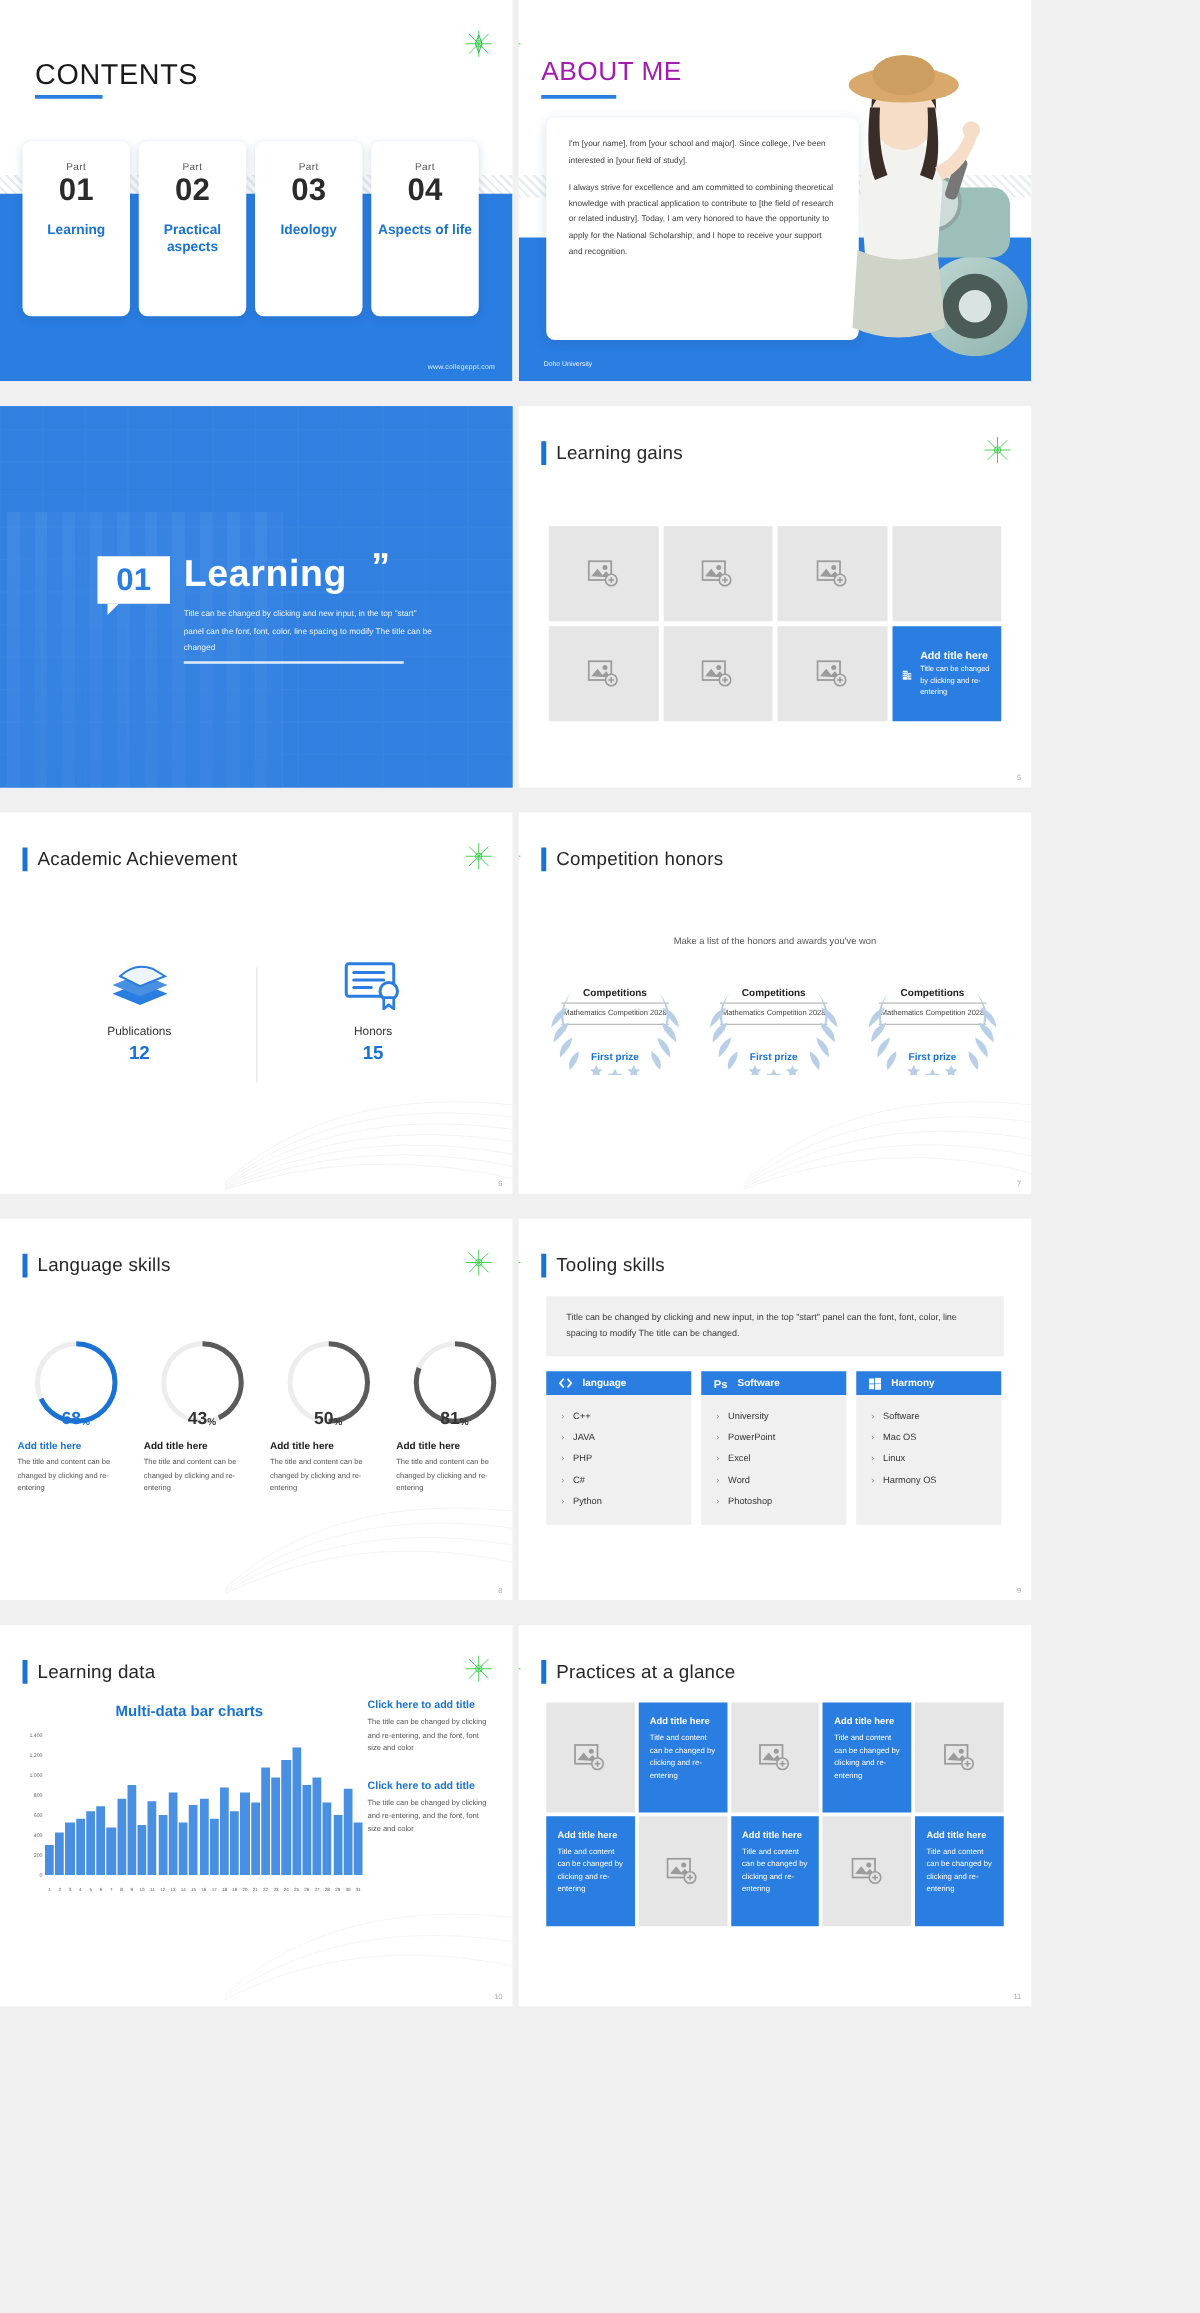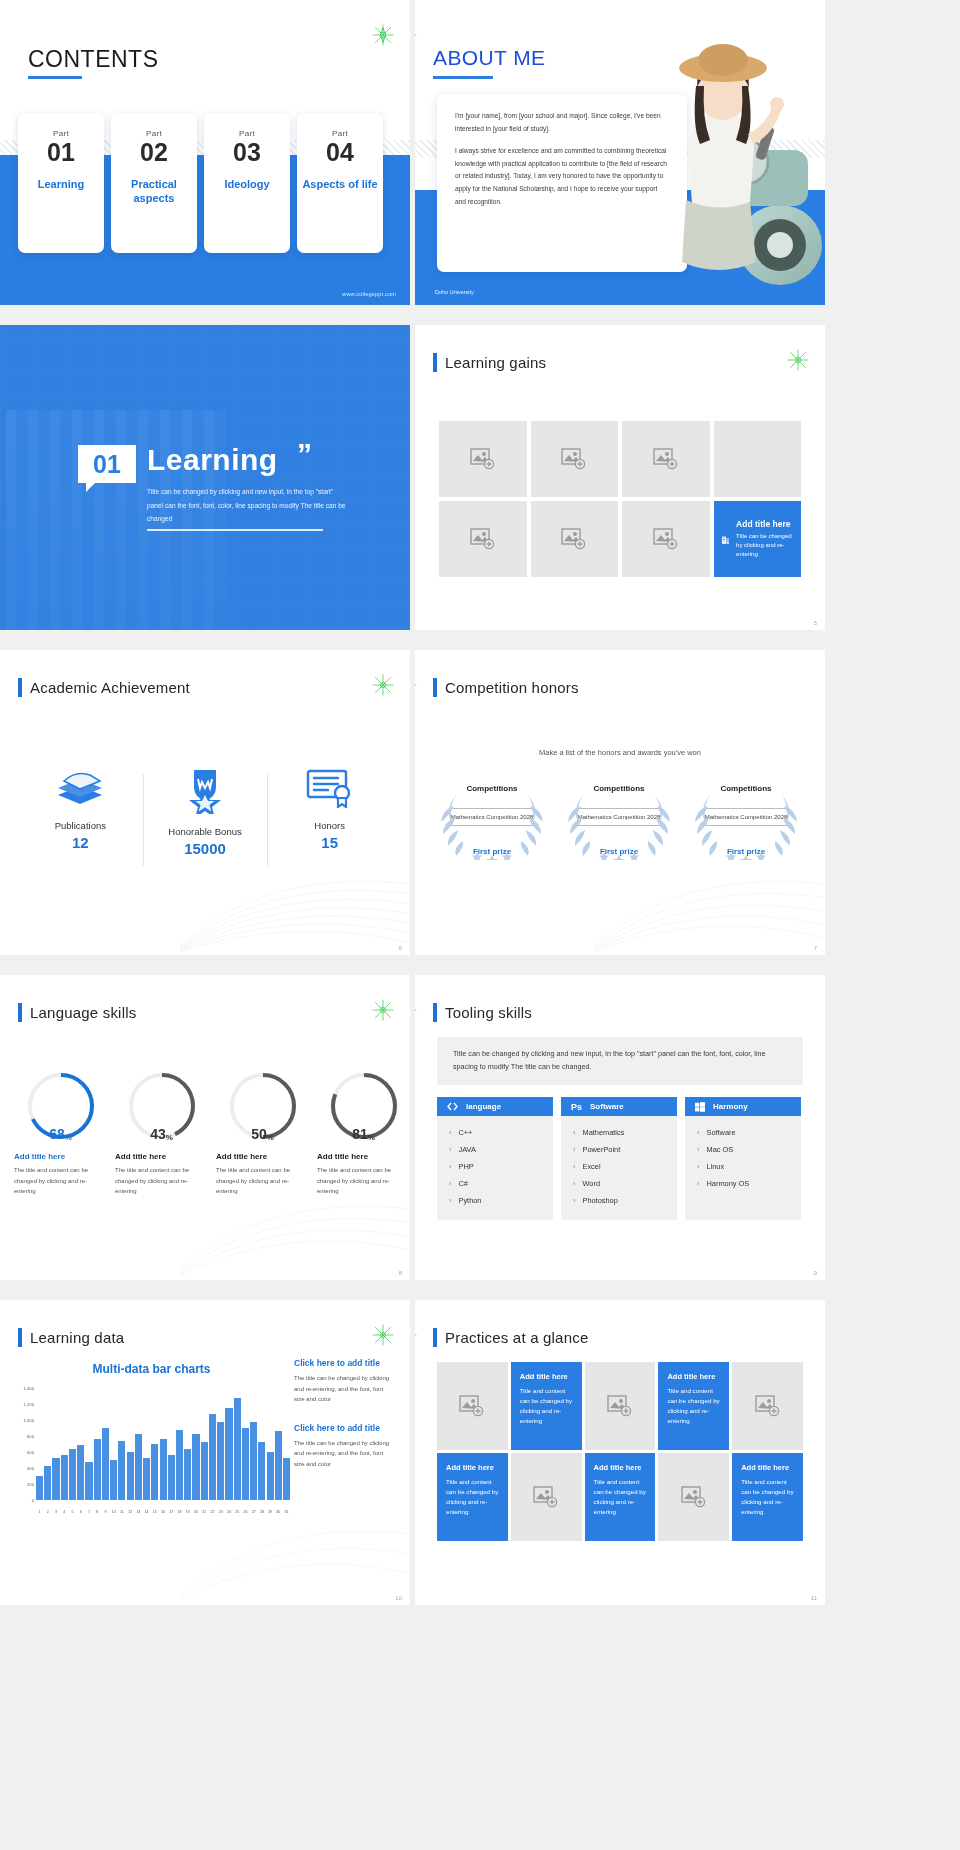--- a/index.html
+++ b/index.html
@@ -46,21 +46,21 @@
           padding-top: 16px; }
   .card .pt { font-size: 8px; color: #555; letter-spacing: .3px; }
   .card .no { font-size: 25px; font-weight: bold; color: #2b2b2b; line-height: 1.15; }
   .card .lb { font-size: 11px; font-weight: bold; color: #1a73d4; margin-top: 11px;
               text-align: center; line-height: 1.25; }
   .foot-url { position: absolute; right: 14px; bottom: 8px; font-size: 5.5px;
               color: rgba(255,255,255,.85); letter-spacing: .2px; }
 
   
   .s2 h1 { position: absolute; left: 18px; top: 46px; font-size: 21px;
-           font-weight: 400; color: #1d4ed8; letter-spacing: .4px; }
+           font-weight: 400; color: #a21caf; letter-spacing: .4px; }
   .s2 .ul { position: absolute; left: 18px; top: 76px; width: 60px; height: 3px;
             background: #2a7de1; }
   .s2 .blueband { position: absolute; left: 0; bottom: 0; width: 410px; height: 115px;
                   background: #2a7de1; }
   .s2 .hatch { position: absolute; left: 0; top: 140px; width: 410px; height: 18px;
                background: repeating-linear-gradient(45deg,#e3e9ef 0 2px,#fff 2px 5px);
                opacity:.75;}
   .s2 .textcard { position: absolute; left: 22px; top: 94px; width: 250px;
                   height: 178px; background: #fff; border-radius: 7px;
                   box-shadow: 0 2px 9px rgba(30,70,130,.17);
@@ -122,21 +122,21 @@
   
   .ch-title { position: absolute; top: 70px; width: 410px; text-align: center;
               font-size: 16px; font-weight: bold; color: #3a3a3a; }
   .ch-sub { position: absolute; top: 98px; width: 410px; text-align: center;
             font-size: 7.5px; color: #555; }
   .laurels { position: absolute; left: 18px; top: 130px; display: flex; gap: 9px; }
   .laurel { width: 118px; height: 80px; position: relative;
             display:flex; align-items:center; justify-content:center; }
   .laurel .inner { text-align: center; width: 86px; }
   .laurel .ttl { font-size: 8px; font-weight: bold; color: #222;
-                 border-bottom: 1px solid #bbb; padding-bottom: 15px; text-align: center; }
+                 border-bottom: 1px solid #bbb; padding-bottom: 3px; text-align: center; }
   .laurel .ev { font-size: 6px; color: #444; margin-top: 4px; line-height: 1.45;
                 border-bottom: 1px solid #bbb; padding-bottom: 3px;}
   .laurel .pz { font-size: 8px; font-weight: bold; color: #1a73d4; margin-top: 21px; }
 
   
   .donuts { position: absolute; left: 14px; top: 95px; display: flex; gap: 8px; }
   .dwrap { width: 93px; }
   .dring { width: 72px; height: 72px; margin: 0 auto; position: relative; }
   .dring .pct { position: absolute; inset: 0; display:flex; align-items:flex-end;
                 justify-content:center; font-size: 14px; font-weight: bold; }
@@ -399,31 +399,20 @@
 
     <div class="ach">
       <div class="col">
         <svg width="52" height="40" viewBox="0 0 52 40">
           <path d="M4 27 L26 18 L48 27 L26 36 Z" fill="#2a7de1"></path>
           <path d="M4 20 L26 11 L48 20 L26 29 Z" fill="#4a90e2"></path>
           <path d="M10 13 q12 -11 26 -6 l10 6 L26 21 Z" fill="#eef4fb" stroke="#2a7de1" stroke-width="1.6"></path>
         </svg>
         <span class="lbl">Publications</span>
         <span class="val">12</span>
-      </div>
-      <div class="col">
-        <svg width="46" height="46" viewBox="0 0 46 46">
-          <rect x="12" y="2" width="22" height="7" fill="#2a7de1"></rect>
-          <path d="M12 9 h22 v10 q0 10 -11 14 q-11 -4 -11 -14 z" fill="#2a7de1"></path>
-          <path d="M16 11 l2 9 l2 -6 l3 6 l3 -6 l2 6 l2 -9" fill="none" stroke="#fff" stroke-width="2"></path>
-          <path d="M23 22 l5 10 h11 l-9 7 l3 11 l-10 -7 l-10 7 l3 -11 l-9 -7 h11 z" fill="#2a7de1"></path>
-          <path d="M23 27 l3 6 h6.5 l-5 4 l1.8 6.5 l-6.3 -4.3 l-6.3 4.3 l1.8 -6.5 l-5 -4 h6.5 z" fill="#eaf2fc"></path>
-        </svg>
-        <span class="lbl">Honorable Bonus</span>
-        <span class="val">15000</span>
       </div>
       <div class="col">
         <svg width="48" height="40" viewBox="0 0 48 40">
           <rect x="2" y="3" width="38" height="26" rx="2" fill="none" stroke="#2a7de1" stroke-width="2.4"></rect>
           <g stroke="#2a7de1" stroke-width="2.4" stroke-linecap="round">
             <path d="M8 10 h24"></path>
               <path d="M8 16 h24"></path>
               <path d="M8 22 h14"></path>
           </g>
           <circle cx="36" cy="25" r="7" fill="#fff" stroke="#2a7de1" stroke-width="2.4"></circle>
@@ -664,21 +653,21 @@
           <li>Python</li>
         </ul>
       </div>
 
       <div class="tcol">
         <div class="thead">
           <span style="font-weight:bold;font-size:9px;">Ps</span>
           <span>Software</span>
         </div>
         <ul class="tbody">
-          <li>Mathematics</li>
+          <li>University</li>
           <li>PowerPoint</li>
           <li>Excel</li>
           <li>Word</li>
           <li>Photoshop</li>
         </ul>
       </div>
 
       <div class="tcol">
         <div class="thead">
           <svg width="10" height="10" viewBox="0 0 10 10">

